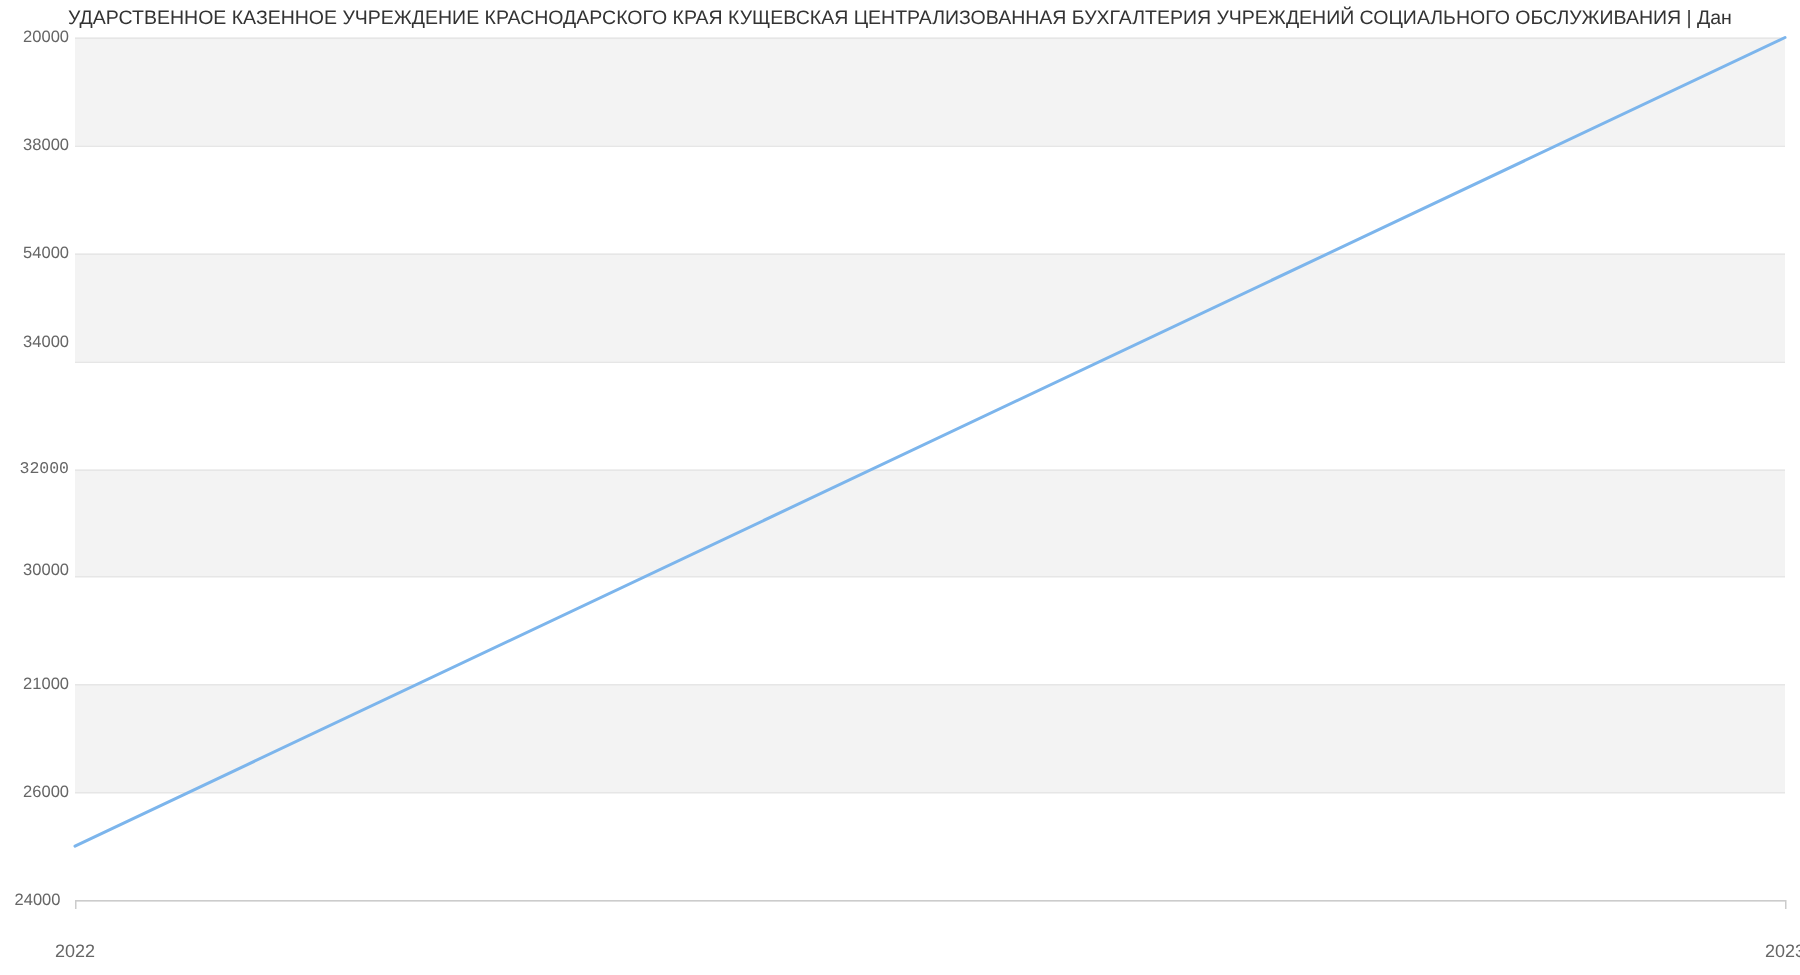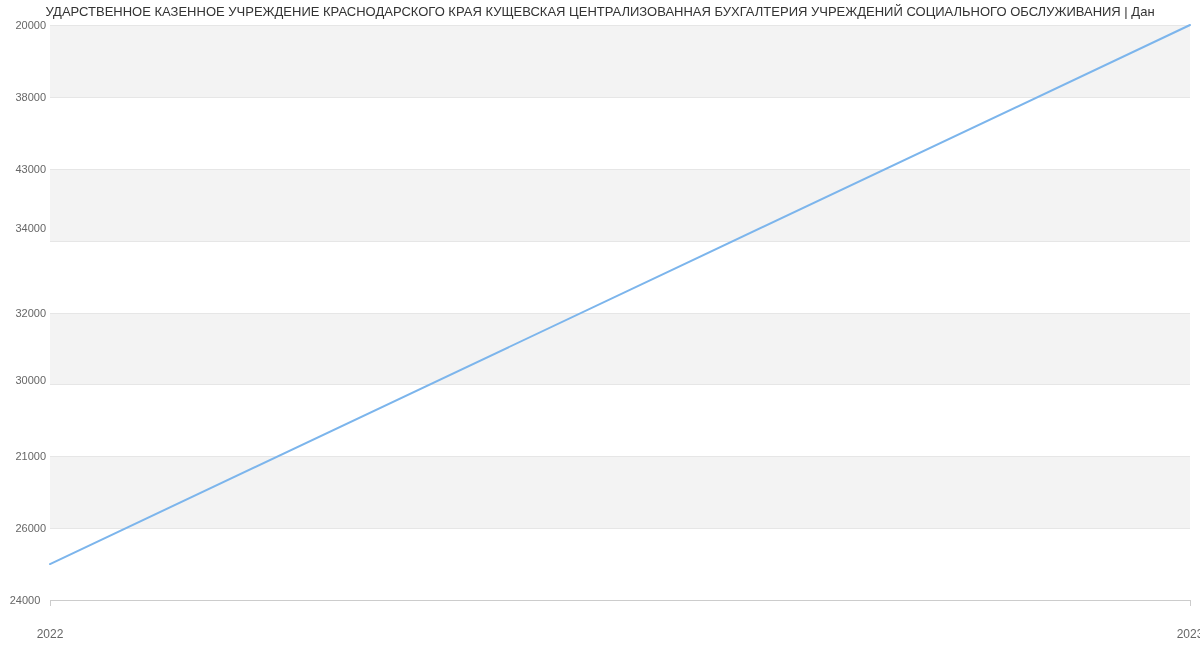--- a/index.html
+++ b/index.html
@@ -114,22 +114,22 @@
       <svg class="line-svg" viewBox="0 0 1140 575" preserveAspectRatio="none">
       <path class="series-line" d="M0 539.0625 L1140 0" style="stroke: rgb(124, 181, 236);"></path>
     </svg>
   </div>
 
   <div class="axis-line" style="left:50px; top:600px; width:1140px; height:1px;"></div>
 <div class="y-tick" style="top: 600px; text-align: center;">24000</div>
     <div class="y-tick" style="top: 528.125px;">26000</div>
     <div class="y-tick" style="top: 456.25px;">21000</div>
     <div class="y-tick" style="top: 380px;">30000</div>
-    <div class="y-tick" style="top: 312.5px;">32000</div>
+    <div class="y-tick" style="top: 312.5px; font-family: Liberation Mono, monospace;">32000</div>
     <div class="y-tick" style="top: 228px;">34000</div>
-    <div class="y-tick" style="top: 168.75px;">43000</div>
+    <div class="y-tick" style="top: 168.75px;">54000</div>
     <div class="y-tick" style="top: 96.875px; text-align: right;">38000</div>
     <div class="y-tick" style="top: 25px;">20000</div>
     <div class="x-tick" style="left: 50px;">2022</div>
     <div class="tick-mark" style="left: 50px;"></div>
     <div class="x-tick" style="left: 1190px;">2023</div>
     <div class="tick-mark" style="left: 1190px;"></div>
   </div>
 
 </body></html>

